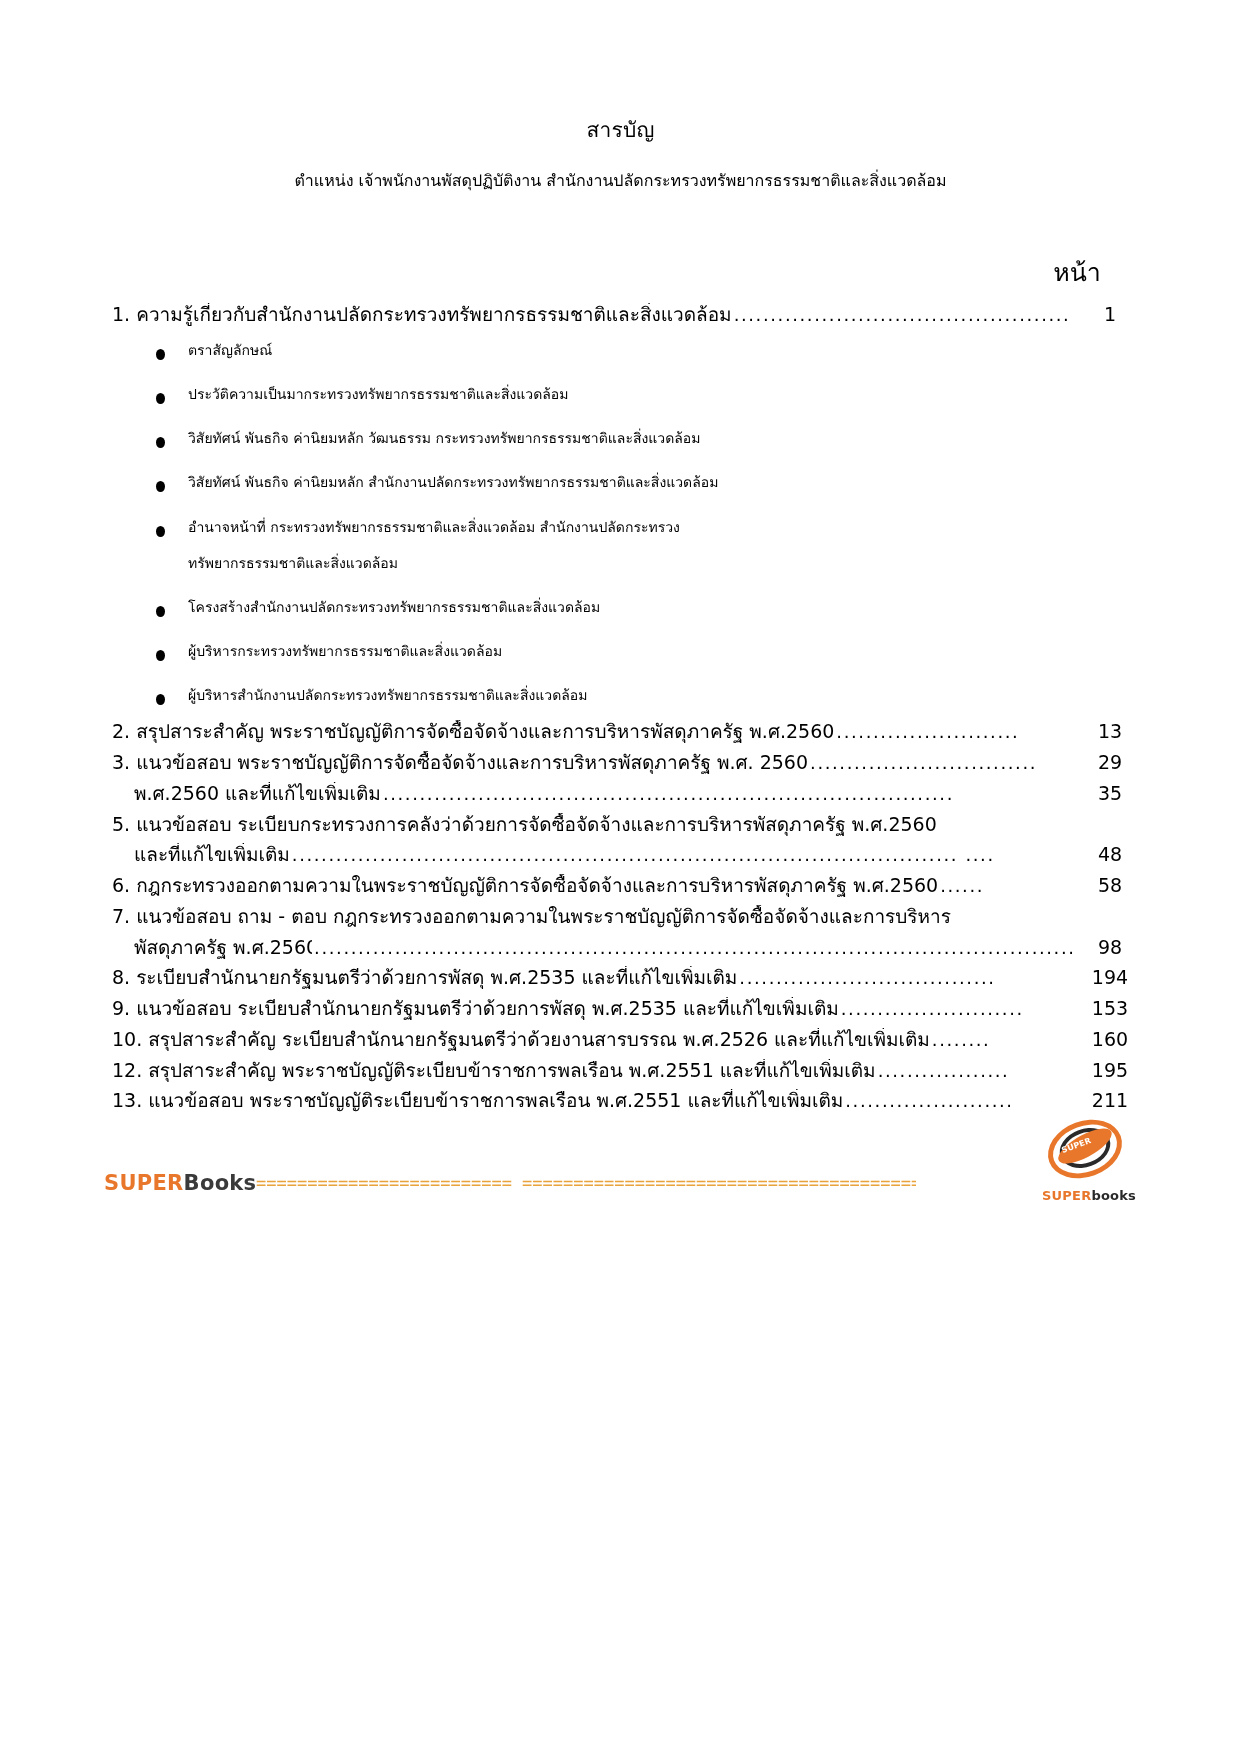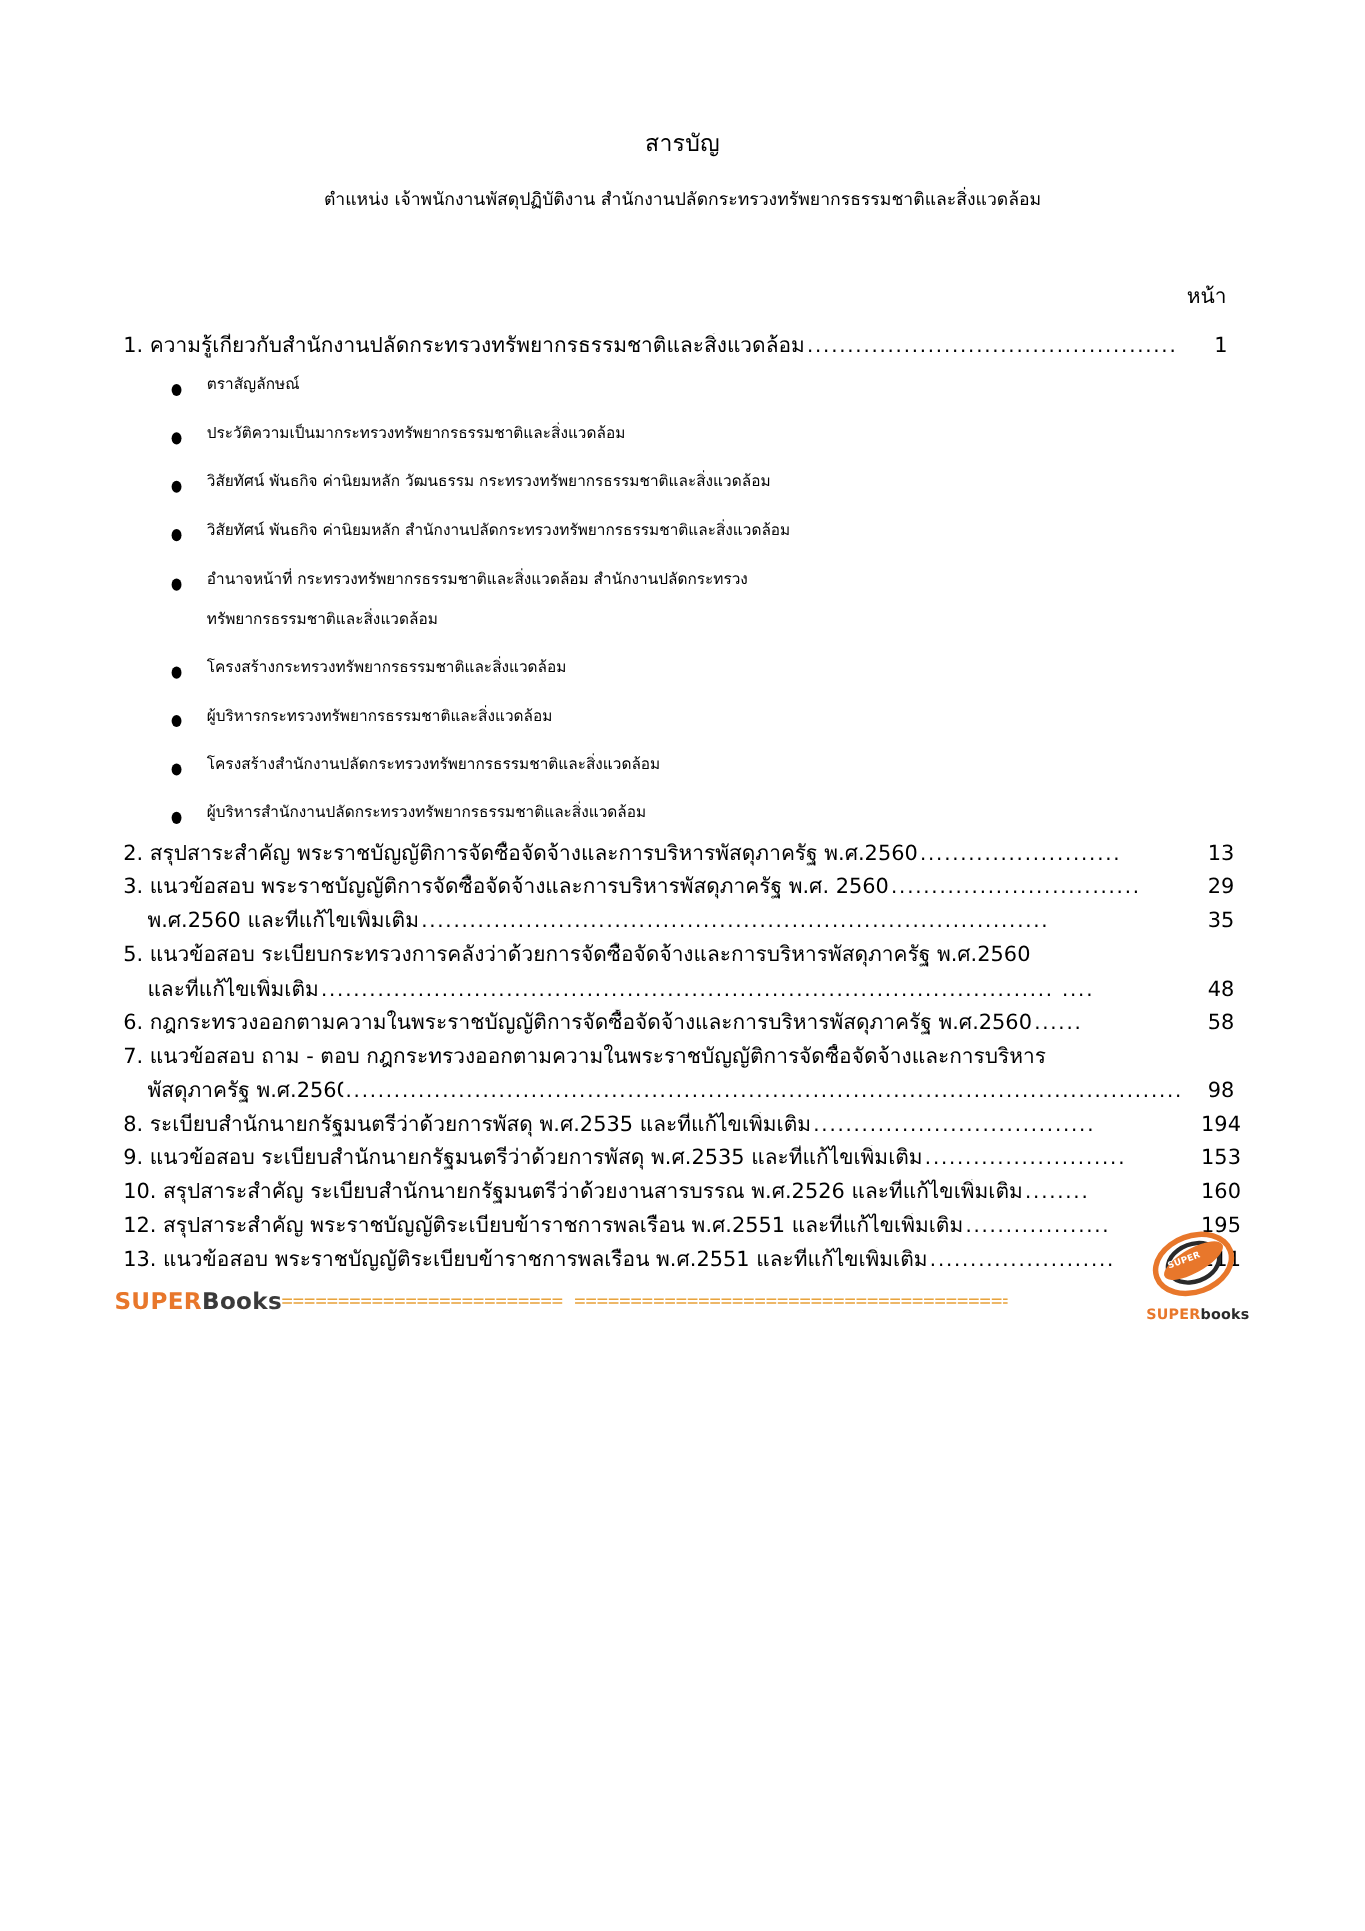--- a/index.html
+++ b/index.html
@@ -37,24 +37,24 @@
     font-weight: 400;
     margin: 0;
     padding-top: 28px;
     line-height: 1.2;
   }
 
   
   .page-col-header {
     position: absolute;
     top: 258px;
-    right: 104px;
+    right: 124px;
     width: 80px;
     text-align: center;
-    font-size: 19px;
+    font-size: 25px;
     line-height: 1.2;
   }
 
   
   .toc {
     position: absolute;
     top: 303px;
     left: 112px;
     right: 95px;
   }
@@ -256,29 +256,25 @@
         <span class="bullet-dot"></span>
         <span>วิสัยทัศน์ พันธกิจ ค่านิยมหลัก สำนักงานปลัดกระทรวงทรัพยากรธรรมชาติและสิ่งแวดล้อม</span>
       </li>
       <li>
         <span class="bullet-dot"></span>
         <span>อำนาจหน้าที่ กระทรวงทรัพยากรธรรมชาติและสิ่งแวดล้อม สำนักงานปลัดกระทรวง</span>
         <span class="sub-line2">ทรัพยากรธรรมชาติและสิ่งแวดล้อม</span>
       </li>
       <li>
         <span class="bullet-dot"></span>
-        <span>โครงสร้างกระทรวงทรัพยากรธรรมชาติและสิ่งแวดล้อม</span>
+        <span>โครงสร้างสำนักงานปลัดกระทรวงทรัพยากรธรรมชาติและสิ่งแวดล้อม</span>
       </li>
       <li>
         <span class="bullet-dot"></span>
         <span>ผู้บริหารกระทรวงทรัพยากรธรรมชาติและสิ่งแวดล้อม</span>
-      </li>
-      <li>
-        <span class="bullet-dot"></span>
-        <span>โครงสร้างสำนักงานปลัดกระทรวงทรัพยากรธรรมชาติและสิ่งแวดล้อม</span>
       </li>
       <li>
         <span class="bullet-dot"></span>
         <span>ผู้บริหารสำนักงานปลัดกระทรวงทรัพยากรธรรมชาติและสิ่งแวดล้อม</span>
       </li>
     </ul>
 
     <div class="toc-entry">
       <span class="entry-text">2. สรุปสาระสำคัญ พระราชบัญญัติการจัดซื้อจัดจ้างและการบริหารพัสดุภาครัฐ พ.ศ.2560</span>
       <span class="entry-dots">.........................</span>

